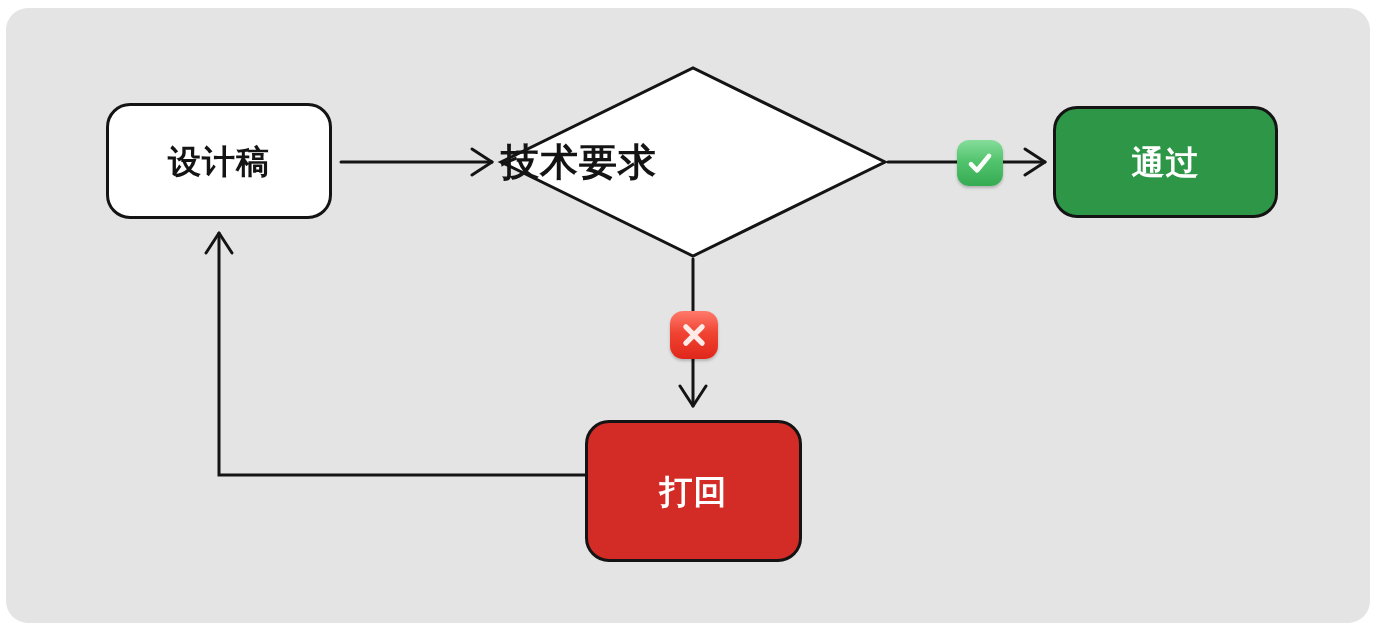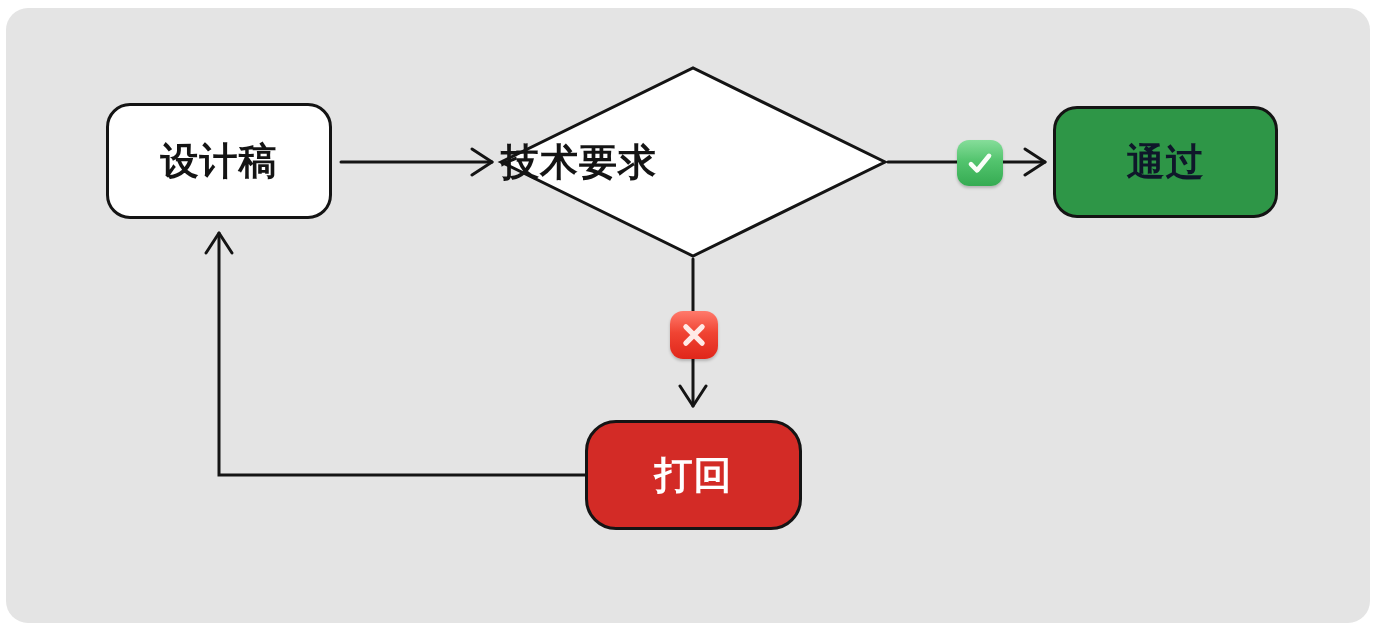--- a/index.html
+++ b/index.html
@@ -25,43 +25,42 @@
     left: 0; top: 0;
     width: 1376px; height: 632px;
   }
   .node {
     position: absolute;
     display: flex;
     align-items: center;
     justify-content: center;
     border: 3px solid #141414;
     border-radius: 24px;
-    font-size: 38px;
+    font-size: 33px;
     font-weight: bold;
     letter-spacing: 1px;
     line-height: 1;
   }
   .node-design {
     left: 106px; top: 103px;
     width: 226px; height: 116px;
     background: #ffffff;
     color: #141414;
   }
   .node-pass {
     left: 1053px; top: 106px;
     width: 225px; height: 112px;
     background: #2e9647;
-    color: #0f172a;
+    color: #ffffff;
   }
   .node-reject {
     left: 585px; top: 420px;
-    width: 217px; height: 110px;
+    width: 217px; height: 142px;
     background: #d32b26;
     color: #ffffff;
-    border-radius: 31px;
   }
   .diamond-label {
     position: absolute;
     left: 501px; top: 68px;
     width: 384px; height: 188px;
     display: flex;
     align-items: center;
     justify-content: flex-start;
     font-size: 38px;
     font-weight: bold;

